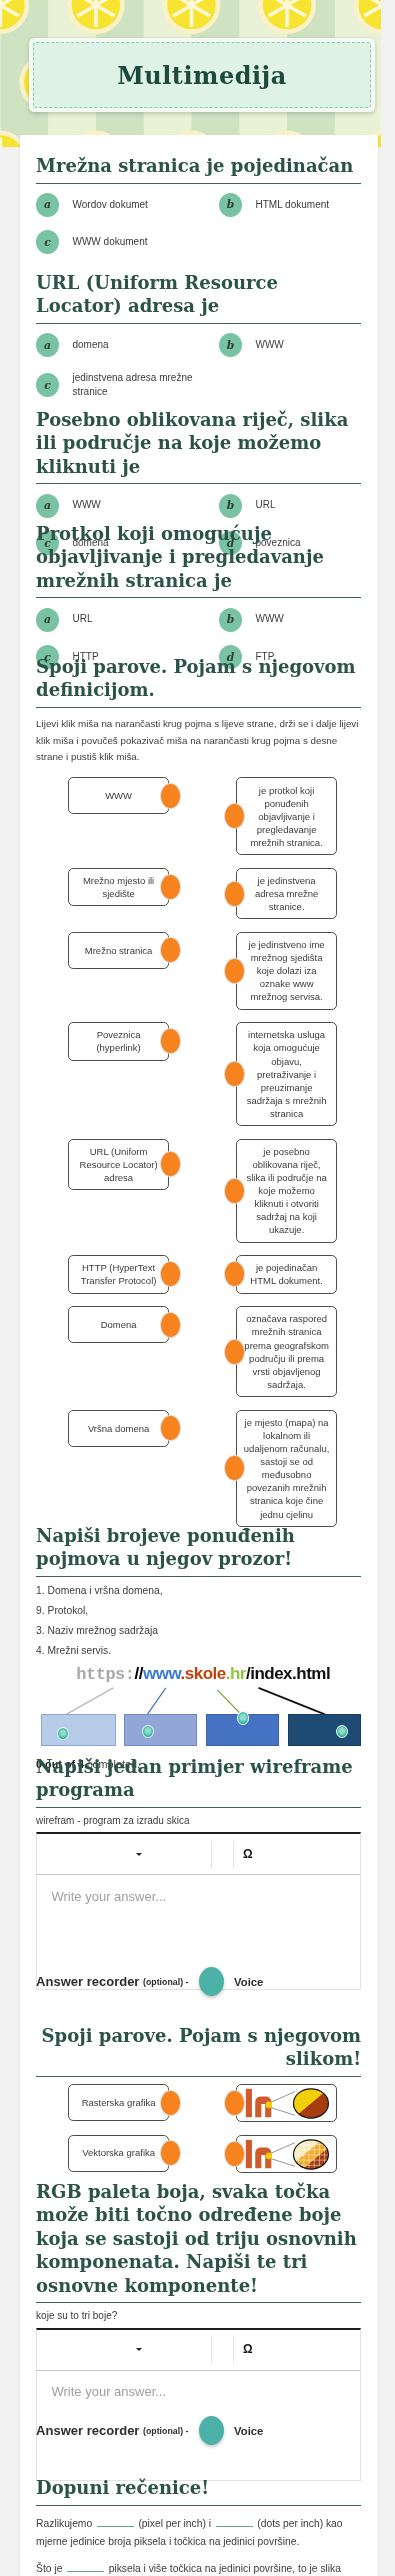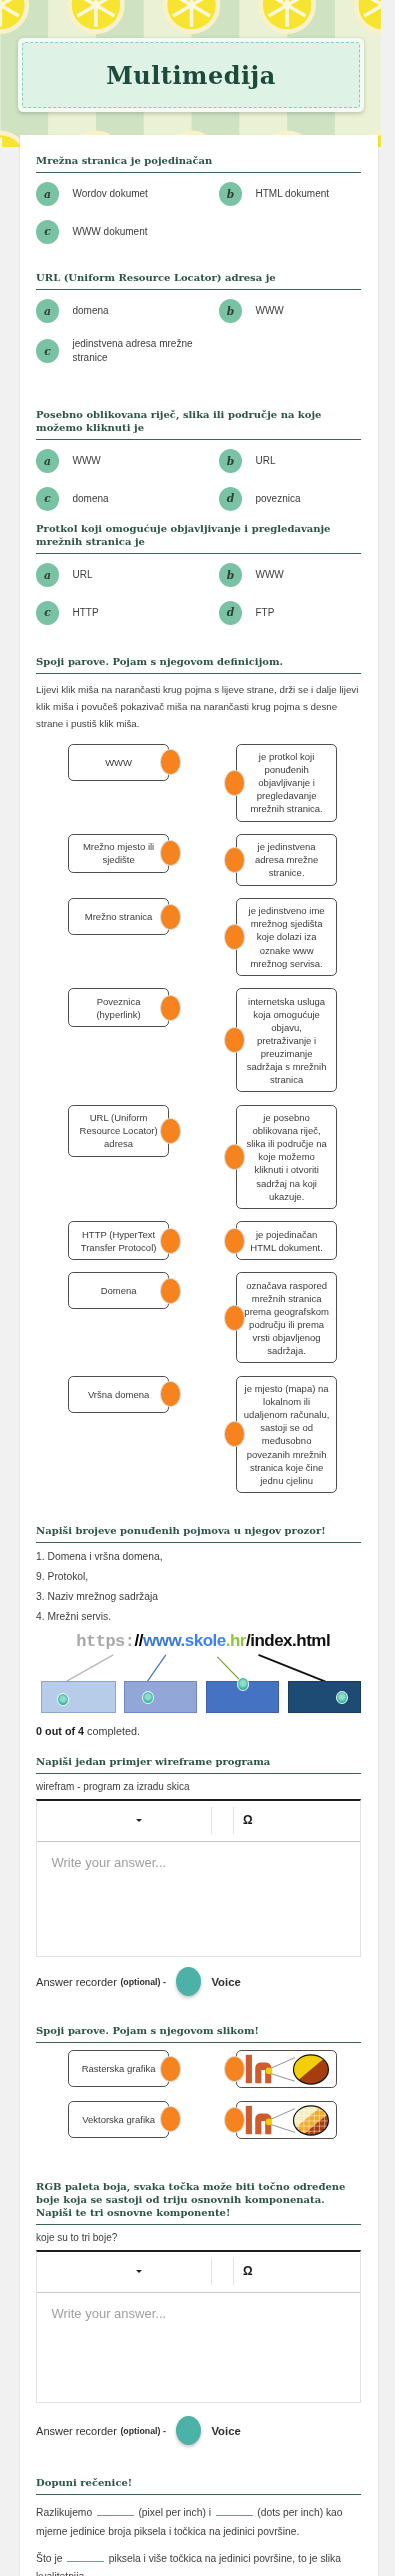--- a/index.html
+++ b/index.html
@@ -5,41 +5,41 @@
   html,body{margin:0;padding:0;}
   body{
     width:396px;height:2915px;position:relative;
     background:#f1f1f1;
     font-family:"Liberation Sans",sans-serif;color:#3c3c3c;
     overflow:hidden;
   }
   
   .band{position:absolute;top:0;left:0;width:381px;height:147px;overflow:hidden;}
   .title-wrap{
-    position:absolute;left:18px;top:38px;width:346px;height:74px;
+    position:absolute;left:29px;top:38px;width:346px;height:74px;
     background:#f3faf4;border-radius:5.2px;box-shadow:0 1.5px 4.1px rgba(0,0,0,.18);
     box-sizing:border-box;padding:3.6px;
   }
   .title-inner{
     width:100%;height:100%;box-sizing:border-box;
     background:#def2e6;border:1px dashed #84cbb8;border-radius:3.1px;
     display:flex;align-items:center;justify-content:center;
   }
   .page-title{
     font-family:"DejaVu Serif",serif;font-weight:600;font-size:24px;
     color:#1e4a3e;letter-spacing:0.5px;margin:0;
   }
   
   .card{
     position:absolute;left:19.6px;top:135px;width:358px;height:2761px;
     background:#ffffff;box-shadow:0 0.5px 2.1px rgba(0,0,0,.12);
   }
   .sec{position:absolute;left:16.5px;width:325px;}
   .sec-h{
-    font-family:"DejaVu Serif",serif;font-weight:600;font-size:10px;line-height:1.3;
+    font-family:"DejaVu Serif",serif;font-weight:600;font-size:18px;line-height:1.3;
     color:#2c5348;padding-bottom:5.2px;border-bottom:1px solid #3f6257;margin:0;
   }
   
   .opt-grid{display:grid;grid-template-columns:183px 1fr;row-gap:13.4px;margin-top:9.3px;}
   .opt{display:flex;align-items:center;cursor:pointer;}
   .opt-circle{
     width:23px;height:24px;border-radius:50%;background:#79c2a4;flex:0 0 23px;
     display:flex;align-items:center;justify-content:center;
     font-family:"DejaVu Serif",serif;font-style:italic;font-weight:600;font-size:10.8px;color:#2f3d37;
   }
@@ -65,21 +65,21 @@
   .conn.r{right:-12.4px;transform:translateY(-50%);}
   .conn.l{left:-12.4px;transform:translateY(-50%);}
   
   .num-list p{font-size:10.3px;margin:0 0 8.8px 0;}
   .url-diagram{position:relative;height:92px;margin-top:7.2px;}
   .url-line{
     position:absolute;top:0;left:0;width:100%;text-align:center;padding-left:9.3px;box-sizing:border-box;
     font-size:17px;font-weight:700;letter-spacing:-0.5px;white-space:nowrap;
   }
   .u-proto{color:#a9a9a9;font-family:Liberation Mono, monospace;} .u-slash{color:#000;font-weight:800;} .u-www{color:#3b7ad1;}
-  .u-dom{color:#3b82f6;} .u-tld{color:#8fc63f;} .u-path{color:#101010;}
+  .u-dom{color:#c2410c;} .u-tld{color:#8fc63f;} .u-path{color:#101010;}
   .ubox{position:absolute;top:50px;height:32px;box-sizing:border-box;border:0.5px solid rgba(0,0,0,.25);}
   .udot{
     position:absolute;width:12.4px;height:13.4px;border-radius:50%;
     background:radial-gradient(circle at 50% 45%, #8fdccb 0 30%, #2fae9b 70%);
     border:1px solid rgba(255,255,255,.9);box-sizing:border-box;cursor:pointer;
   }
   .progress{font-size:10.8px;margin-top:2.1px;}
   .progress b{color:#1f1f1f;}
   
   .editor{border:0.5px solid #e2e2e2;border-top:2.6px solid #1e1e1e;background:#fff;margin-top:6.2px;}
@@ -87,21 +87,21 @@
   .caret{
     position:absolute;left:99px;top:18.5px;width:0;height:0;cursor:pointer;
     border-left:3.1px solid transparent;border-right:3.1px solid transparent;border-top:3.6px solid #222;
   }
   .ediv{position:absolute;top:6.2px;bottom:6.2px;width:0.5px;background:#e3e3e3;}
   .omega{position:absolute;left:206px;top:12.4px;font-size:12px;font-weight:700;color:#161616;cursor:pointer;}
   .eanswer{padding:13.4px 14.4px;font-size:13px;color:#9f9f9f;box-sizing:border-box;}
   .h220{height:114px;} .h210{height:109px;}
   
   .rec{display:flex;align-items:center;}
-  .rec-label{font-size:11px;font-weight:400;color:#2e2e2e;}
+  .rec-label{font-size:13px;font-weight:700;color:#2e2e2e;}
   .rec-opt{font-size:8.8px;font-weight:700;color:#2e2e2e;margin-left:3.6px;}
   .voice-btn{
     width:25px;height:29px;border-radius:50%;background:#4cb2a7;margin:0 10.3px;
     box-shadow:0 2.1px 3.6px rgba(0,0,0,.22);cursor:pointer;
   }
   .voice-label{font-size:11.3px;font-weight:700;color:#2e2e2e;}
   
   .fill p{font-size:10.3px;line-height:1.75;margin:9.3px 0 0 0;}
   .blank{
     display:inline-block;width:37px;height:10.3px;margin:0 4.6px;vertical-align:baseline;
@@ -368,21 +368,21 @@
   </div>
 
   <div class="sec rec" style="top:1832px;">
     <span class="rec-label">Answer recorder</span>
     <span class="rec-opt">(optional) -</span>
     <span class="voice-btn"></span>
     <span class="voice-label">Voice</span>
   </div>
 
   <div class="sec" style="top:1889px;">
-    <h2 class="sec-h" style="margin-bottom:7.2px;">Spoji parove. Pojam s njegovom slikom!</h2>
+    <h2 class="sec-h" style="margin-bottom:7.2px;text-align:right;">Spoji parove. Pojam s njegovom slikom!</h2>
     <div class="mrow">
       <div class="mterm">
           <div class="mbox">Rasterska grafika</div>
           <span class="conn r"></span>
         </div>
       <div class="mdef">
         <div class="ibox">
           <svg width="96" height="34" viewBox="0 0 200 72">
             <g fill="#cf5a2d">
               <rect x="14" y="6" width="13" height="60"></rect>

